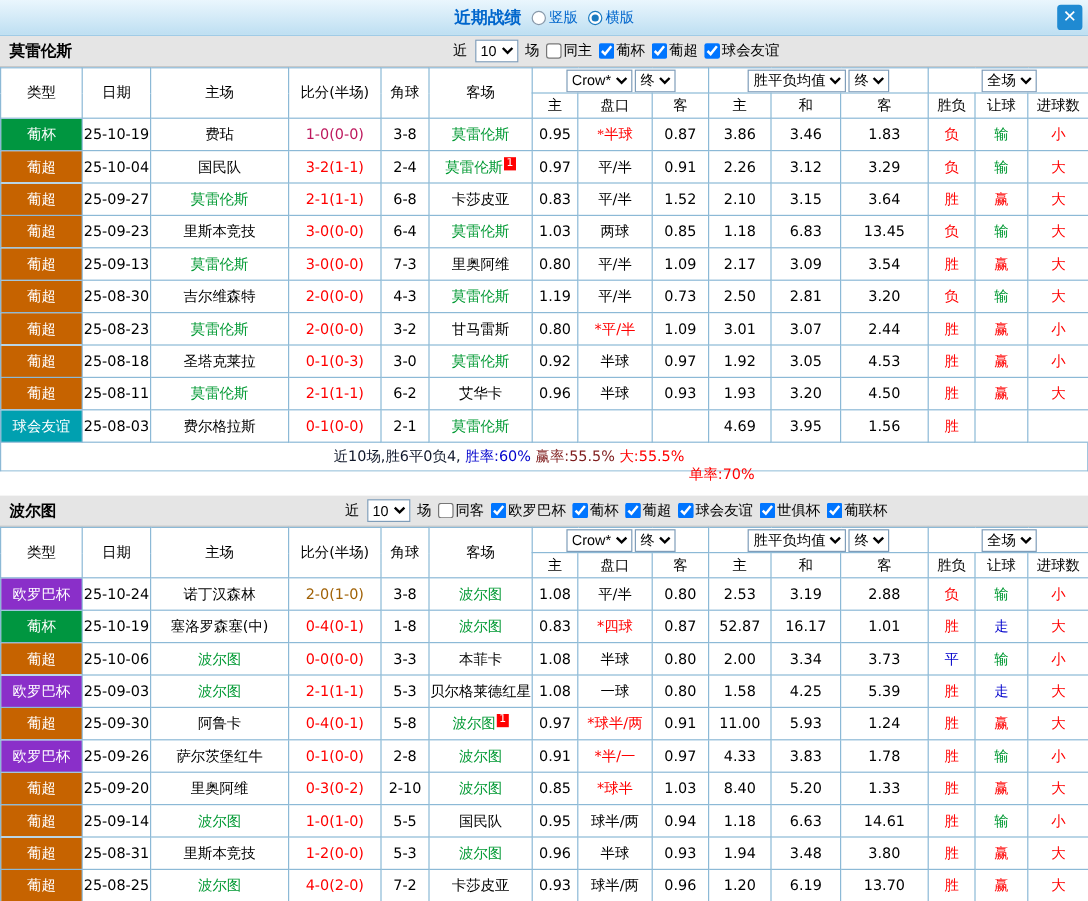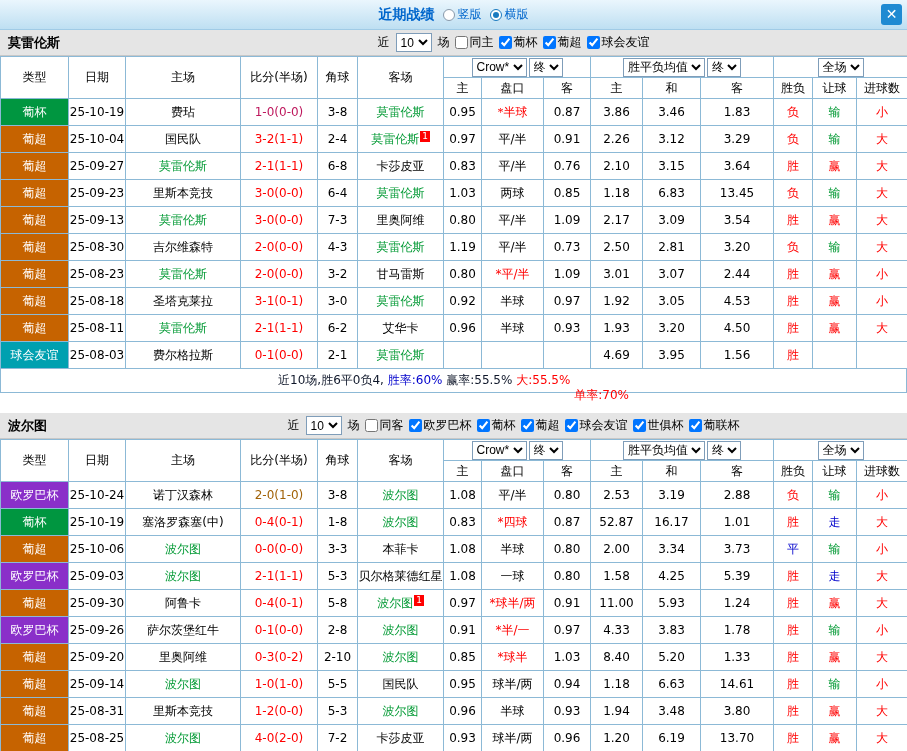--- a/index.html
+++ b/index.html
@@ -156,21 +156,21 @@
           </tr>
           <tr>
             <td class="type-cell" style="background: rgb(198, 99, 0);">葡超</td>
             <td>25-09-27</td>
             <td><span style="color: rgb(0, 153, 51);">莫雷伦斯</span></td>
             <td style="color: rgb(255, 0, 0);">2-1(1-1)</td>
             <td>6-8</td>
             <td><span>卡莎皮亚</span></td>
             <td>0.83</td>
             <td>平/半</td>
-            <td>0.76</td>
+            <td>1.52</td>
             <td>2.10</td>
             <td>3.15</td>
             <td>3.64</td>
             <td style="color: rgb(255, 0, 0);">胜</td>
             <td style="color: rgb(255, 0, 0);">赢</td>
             <td style="color: rgb(255, 0, 0);">大</td>
           </tr>
           <tr>
             <td class="type-cell" style="background: rgb(198, 99, 0);">葡超</td>
             <td>25-09-23</td>
@@ -236,21 +236,21 @@
             <td>3.07</td>
             <td>2.44</td>
             <td style="color: rgb(255, 0, 0);">胜</td>
             <td style="color: rgb(255, 0, 0);">赢</td>
             <td style="color: rgb(255, 0, 0);">小</td>
           </tr>
           <tr>
             <td class="type-cell" style="background: rgb(198, 99, 0);">葡超</td>
             <td>25-08-18</td>
             <td><span>圣塔克莱拉</span></td>
-            <td style="color: rgb(255, 0, 0);">3-1(0-1)</td>
+            <td style="color: rgb(255, 0, 0);">0-1(0-3)</td>
             <td>3-0</td>
             <td><span style="color: rgb(0, 153, 51);">莫雷伦斯</span></td>
             <td>0.92</td>
             <td>半球</td>
             <td>0.97</td>
             <td>1.92</td>
             <td>3.05</td>
             <td>4.53</td>
             <td style="color: rgb(255, 0, 0);">胜</td>
             <td style="color: rgb(255, 0, 0);">赢</td>
@@ -288,21 +288,21 @@
             <td>1.56</td>
             <td style="color: rgb(255, 0, 0);">胜</td>
             <td style="color: rgb(255, 0, 0);"></td>
             <td style="color: rgb(255, 0, 0);"></td>
           </tr>
         </tbody>
       </table>
       <div class="summary">
         <span style="color: #0f172a;">近10场,胜6平0负4, </span>
         <span style="color: rgb(0, 0, 204);">胜率:60%</span>
-        <span style="color: #0f172a;"> 赢率:55.5%</span>
+        <span style="color: #7f1d1d;"> 赢率:55.5%</span>
         <span style="color: rgb(255, 0, 0);"> 大:55.5%</span>
         <span style="color: rgb(255, 0, 0); margin-top: 30px;"> 单率:70%</span>
       </div>
     </div>
     <div class="section-gap"></div>
     <div class="section">
       <div class="section-header">
         <div class="team-name">波尔图</div>
         <div class="filters">
           <span>近</span>

